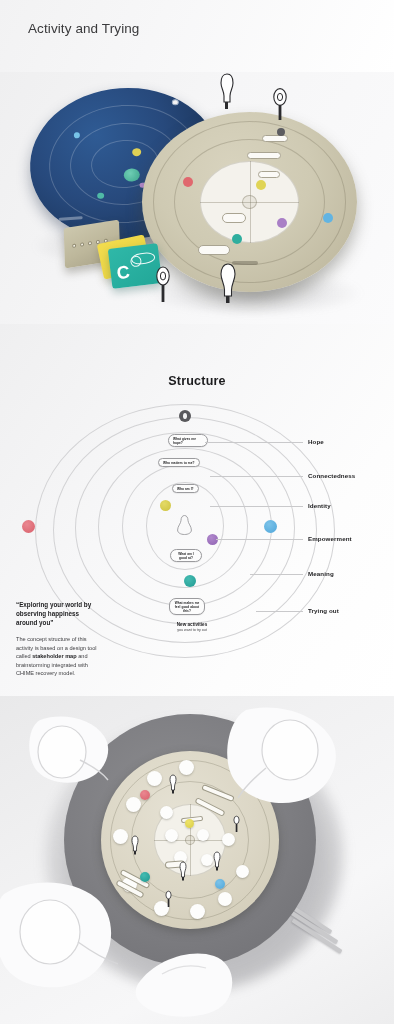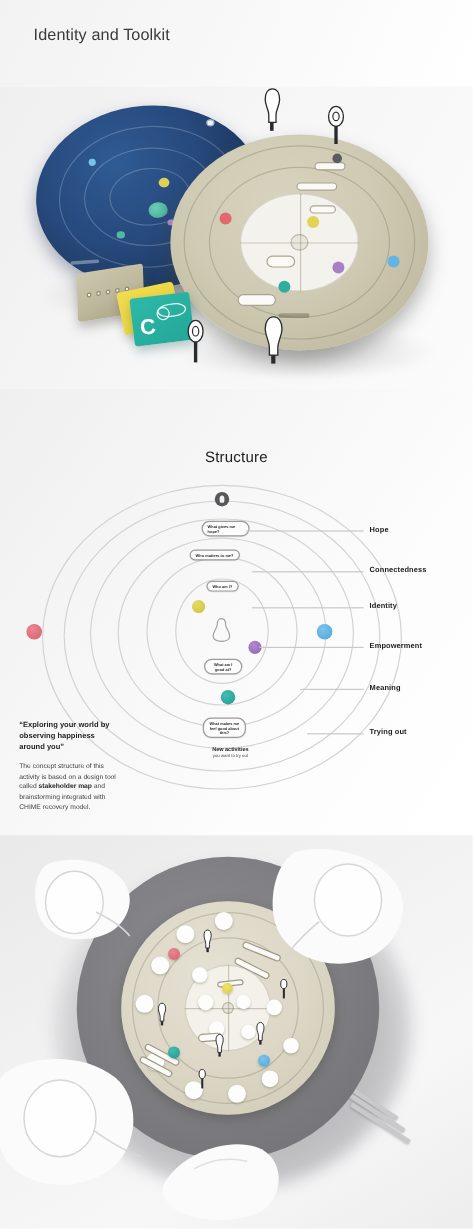--- a/index.html
+++ b/index.html
@@ -122,21 +122,21 @@
   .pin { position: absolute; }
   .pin svg { display: block; }
 
   
   .structure {
     position: absolute; left: 0; top: 324px; width: 394px; height: 372px;
     background: linear-gradient(125deg,#efeff0 0%,#f7f7f8 38%,#fdfdfd 72%,#ffffff 100%);
   }
   .sec-title {
     position: absolute; left: 0; top: 50px; width: 394px; text-align: center;
-    font-size: 12.5px; font-weight: 400; color: #1d1d1f; letter-spacing: .2px;
+    font-size: 12.5px; font-weight: 700; color: #1d1d1f; letter-spacing: .2px;
   }
   .diagram { position: absolute; left: 0; top: 0; width: 394px; height: 372px; }
 
   .ring-o { position: absolute; border-radius: 50%; border: .7px solid #d3d3d5; }
 
   .pill {
     position: absolute; background: #fcfcfc; border: .6px solid #9b9b9e;
     border-radius: 7px; color: #1d1d1f;
     font-size: 3.2px; font-weight: 700; line-height: 1.25;
     text-align: center; white-space: nowrap;
@@ -228,21 +228,21 @@
     position: absolute; background: #c9c9cb; border-radius: 1px;
     box-shadow: 0 1px 2px rgba(80,80,85,.3);
   }
 </style>
 </head>
 <body>
 
 <div class="page">
 
   <div class="header">
-    <div class="subtitle">Identity and Toolkit</div>
+    <div class="subtitle">Activity and Trying</div>
   </div>
 
   <div class="photo-top">
 
     <div class="shadow-soft" style="left:28px;top:150px;width:206px;height:44px;"></div>
     <div class="shadow-soft" style="left:142px;top:196px;width:226px;height:46px;"></div>
 
     <div class="disc-blue">
       <div class="ring" style="left:10%;top:11%;width:80%;height:78%;"></div>
       <div class="ring" style="left:21%;top:23%;width:58%;height:54%;"></div>

